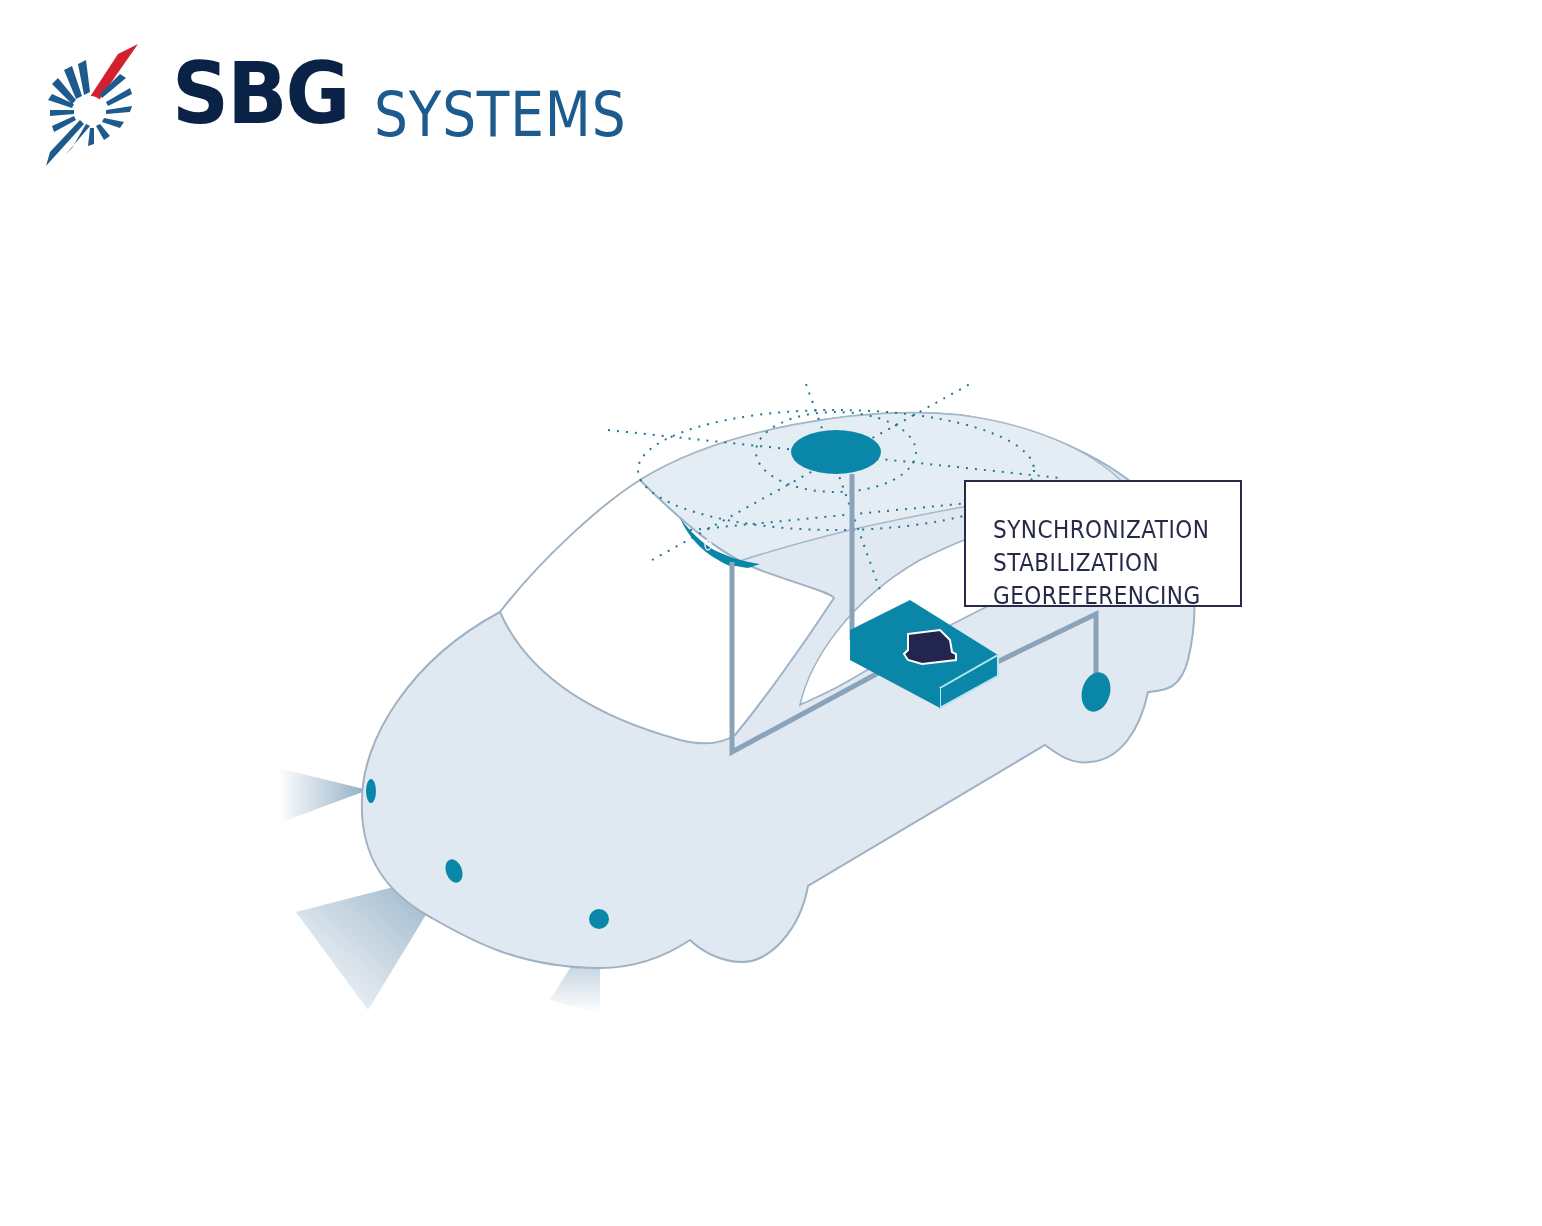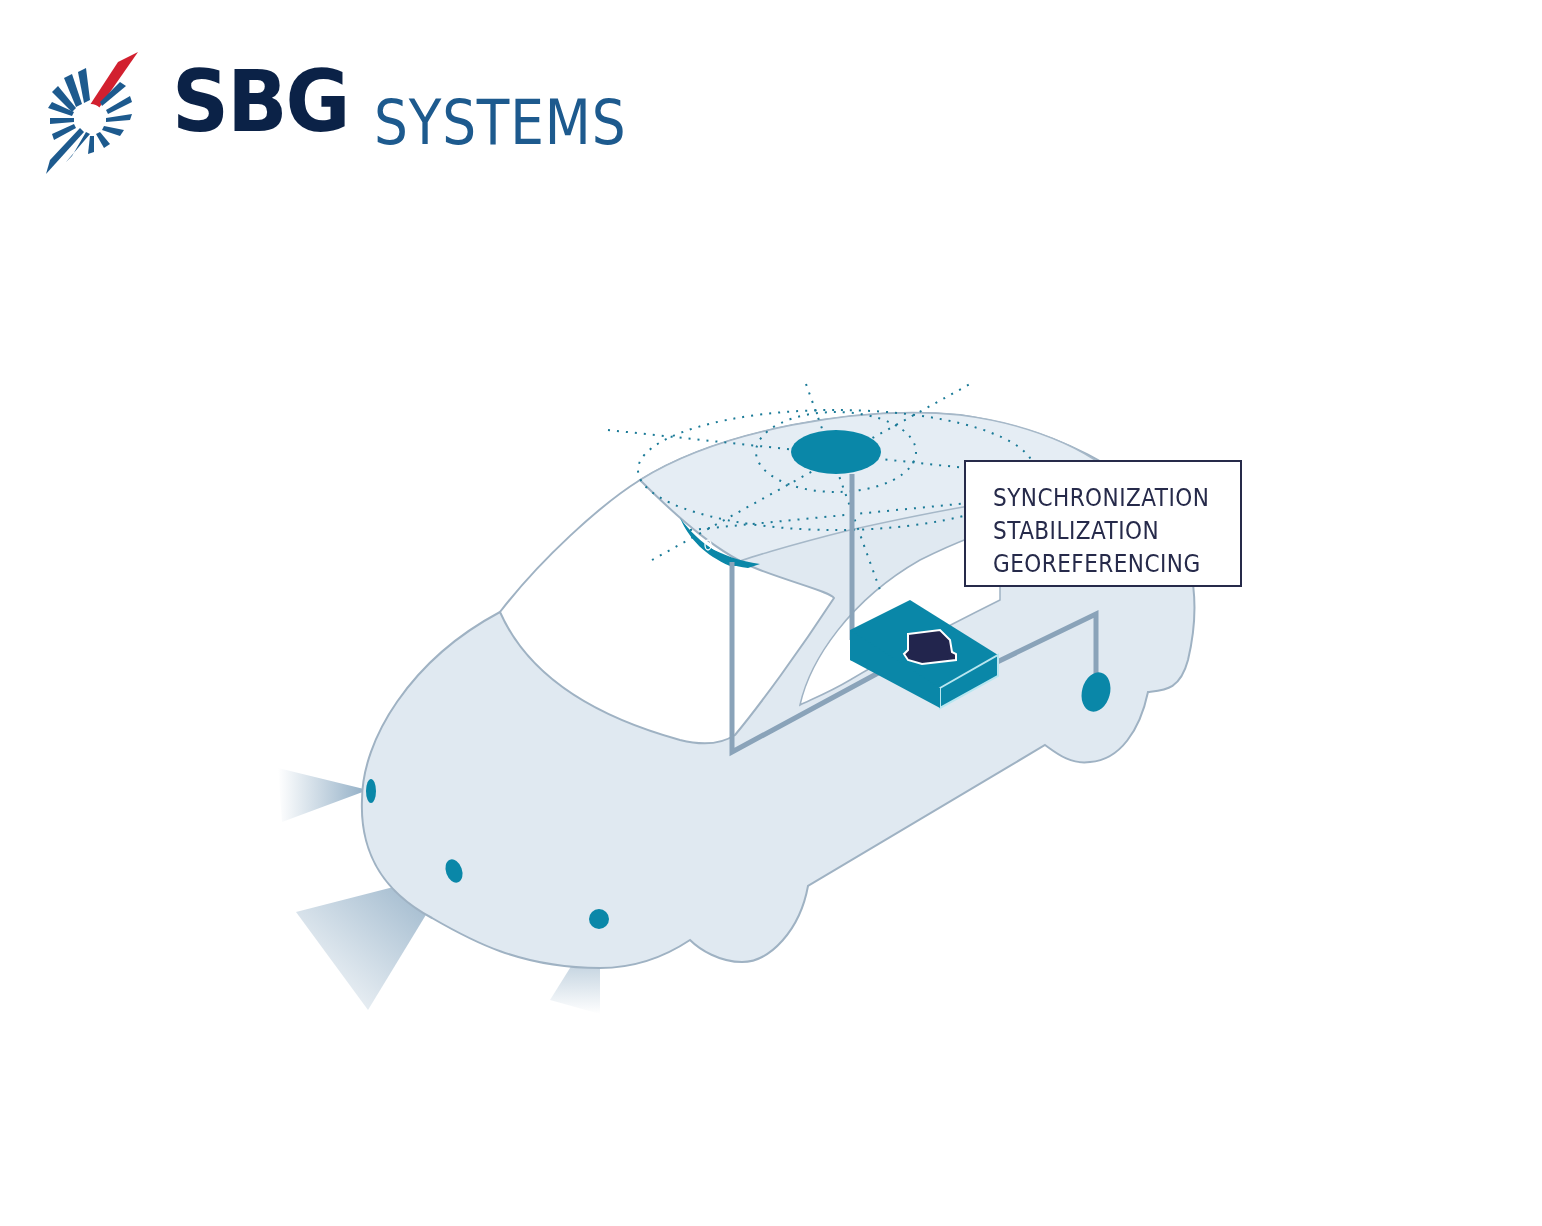--- a/index.html
+++ b/index.html
@@ -1,22 +1,22 @@
 <!DOCTYPE html>
 <html><head>
   <meta charset="utf-8">
   <style>
     html, body { margin: 0; padding: 0; background: #ffffff; }
     body { width: 1542px; height: 1226px; position: relative; overflow: hidden; font-family: "DejaVu Sans", sans-serif; }
-    .logo { position: absolute; left: 44px; top: 48px; width: 640px; height: 130px; }
+    .logo { position: absolute; left: 44px; top: 40px; width: 640px; height: 130px; }
     .logo-mark { position: absolute; left: 0; top: 0; width: 100px; height: 130px; }
     .logo-sbg { position: absolute; left: 128px; top: 10px; font-family: "DejaVu Sans", sans-serif; font-weight: bold; font-size: 86px; letter-spacing: -2px; color: #0b2247; line-height: 1; transform: scaleX(0.92); transform-origin: left top; }
     .logo-systems { position: absolute; left: 330px; top: 44px; font-family: "DejaVu Sans", sans-serif; font-size: 62px; color: #1d5a8e; line-height: 1; letter-spacing: 1px; transform: scaleX(0.86); transform-origin: left top; }
     .scene { position: absolute; left: 0; top: 0; width: 1542px; height: 1226px; }
-    .info-box { position: absolute; left: 964px; top: 460px; width: 278px; height: 127px; background: #ffffff; border: 2.5px solid #262a4a; box-sizing: border-box; padding: 20px 0 0 27px; }
+    .info-box { position: absolute; left: 964px; top: 480px; width: 278px; height: 127px; background: #ffffff; border: 2.5px solid #262a4a; box-sizing: border-box; padding: 32px 0 0 27px; }
     .info-line { font-family: "DejaVu Sans", sans-serif; font-size: 24px; color: #262a4a; line-height: 33px; letter-spacing: 0.5px; transform: scaleX(0.9); transform-origin: left center; white-space: nowrap; }
   </style>
 </head>
 <body>
 
 <div class="logo">
   <svg class="logo-mark" viewBox="0 0 100 130" width="100" height="130">
 
     <polygon points="94,4 74,14 40,66 48,70" fill="#d2202f"></polygon>
 

